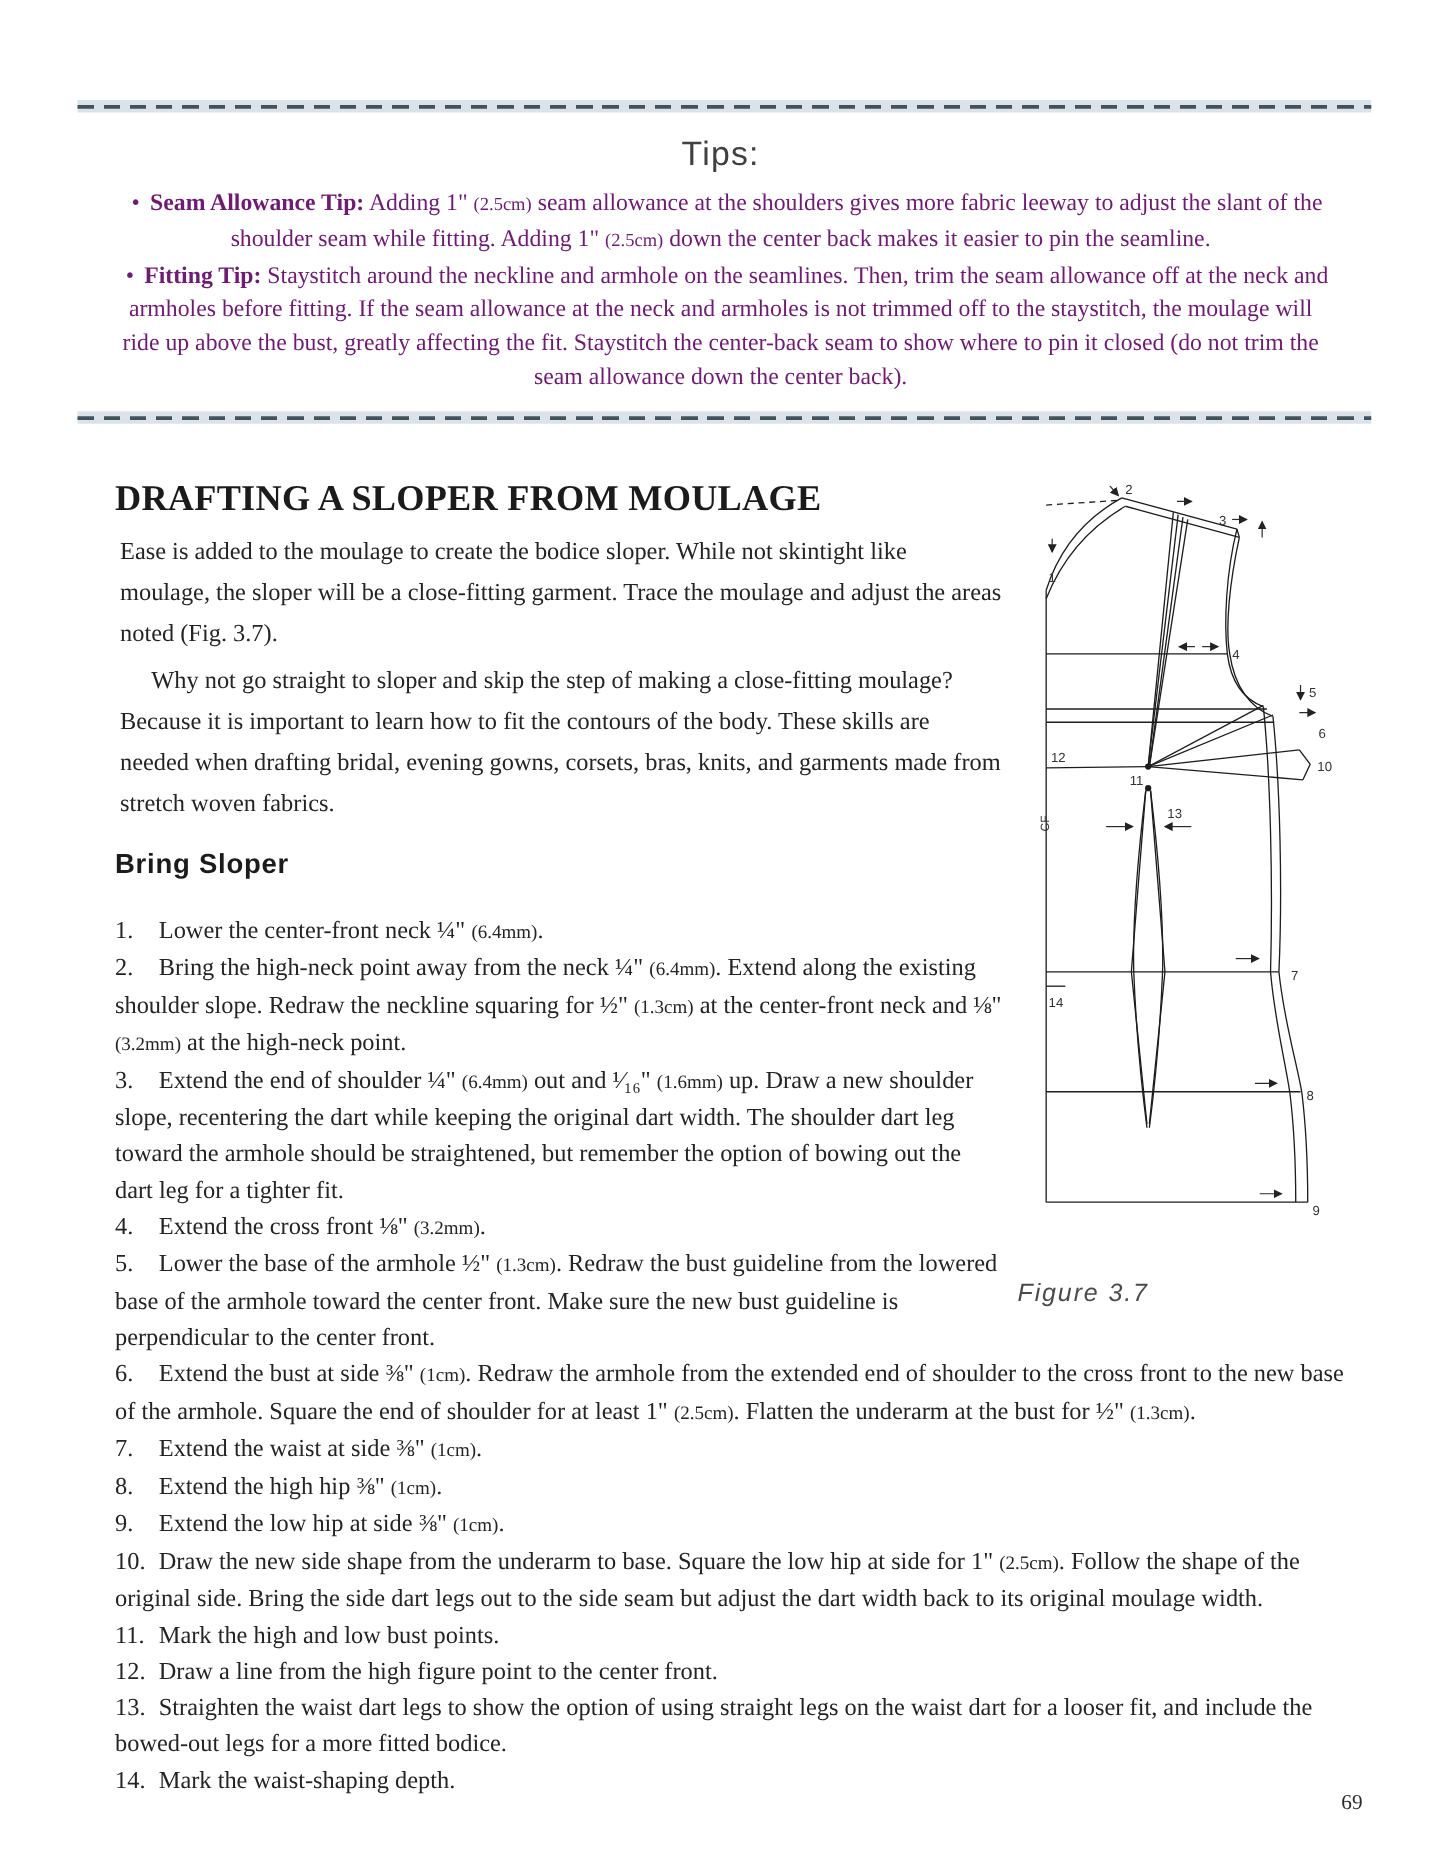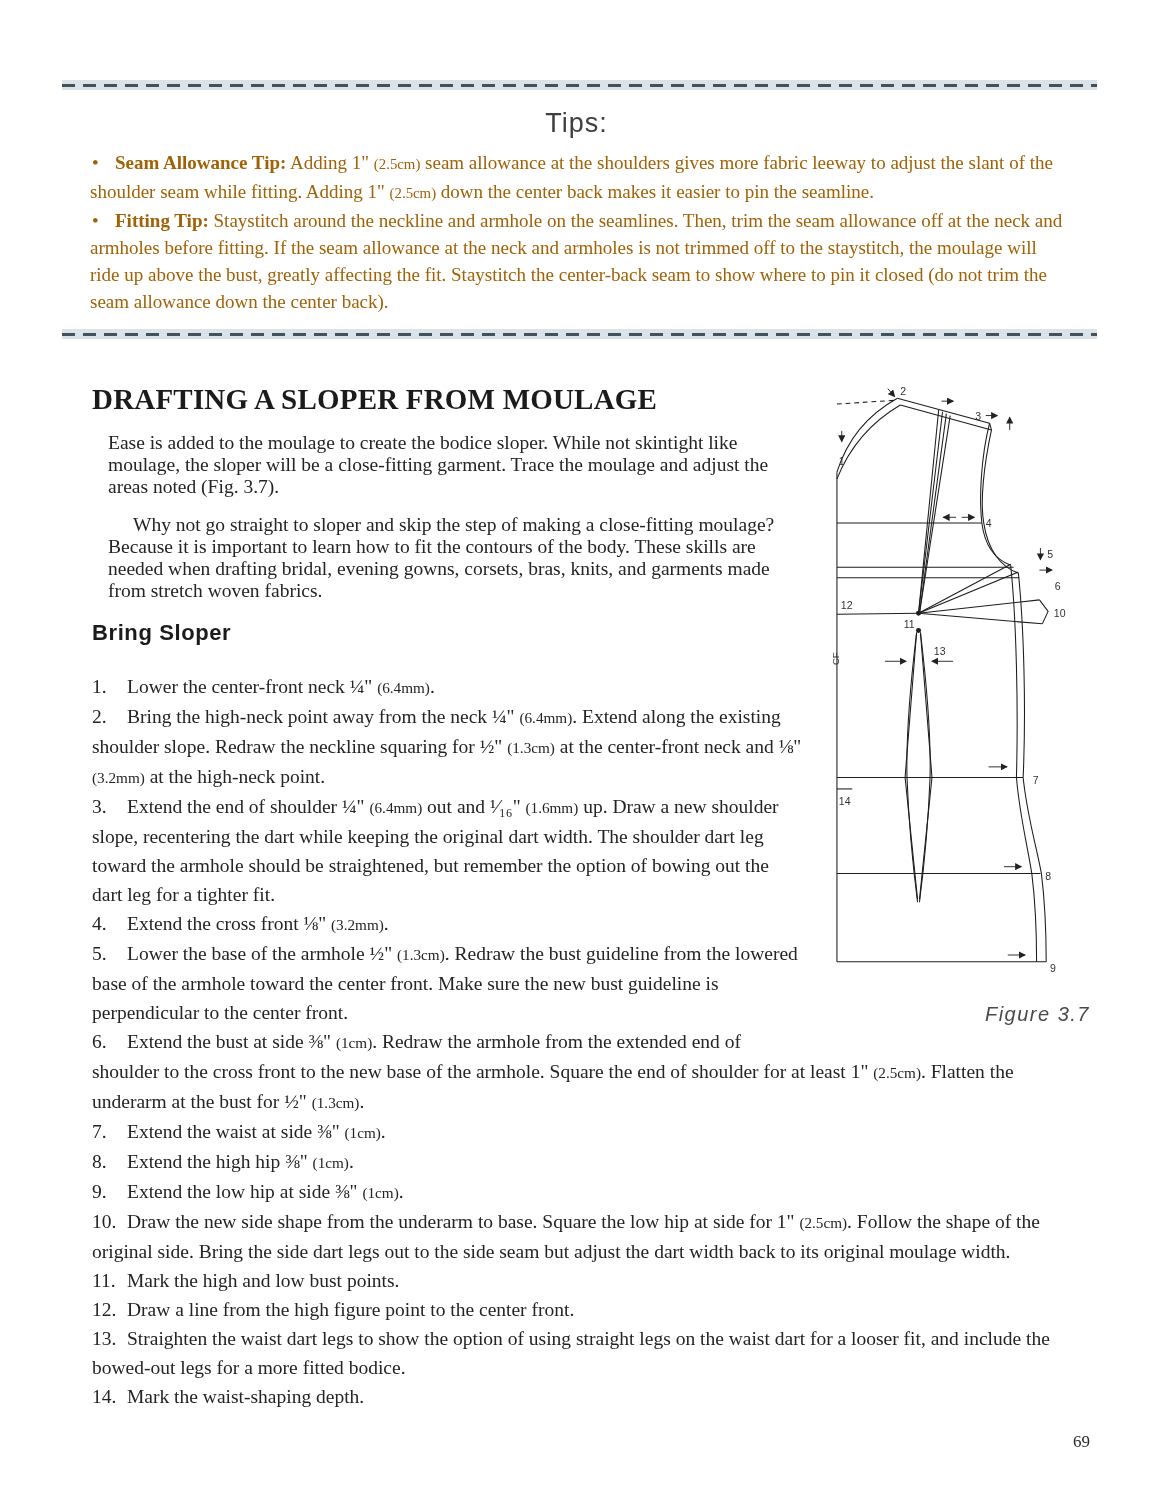--- a/index.html
+++ b/index.html
@@ -6,33 +6,33 @@
   .page{position:relative;width:1159px;height:1500px;background:#fff;overflow:hidden;
         font-family:"Liberation Serif",serif;color:#242424;}
   
   .tips{margin:80px 62px 0 62px;}
   .dashrule{height:10px;background-color:#dbe3e9;
     background-image:repeating-linear-gradient(90deg,#42525c 0 13px,rgba(0,0,0,0) 13px 21px);
     background-size:100% 3px;background-position:center;background-repeat:no-repeat;}
   .tips-content{padding:12px 34px 14px 28px;}
   .tips-title{font-family:"Liberation Sans",sans-serif;font-weight:400;font-size:27px;
     letter-spacing:1px;text-align:center;margin:6px 0 10px 0;color:#404040;}
-  p.tip{margin:0;font-size:19px;line-height:27px;color:#a16207;}
+  p.tip{margin:0;font-size:19px;line-height:27px;color:#701a75;text-align:center;}
   p.tip .bullet{display:inline-block;width:23px;padding-left:2px;}
   p.tip b{font-weight:bold;}
   .ms{font-size:0.78em;}
   
   .section{margin:44px 69px 0 92px;}
   .figure{float:right;width:276px;margin:-2px 0 4px 12px;}
   .figure svg{display:block;width:270px;height:622px;margin-left:6px;}
   .fig-caption{font-family:"Liberation Sans",sans-serif;font-style:italic;font-size:20px;
-    letter-spacing:1.5px;color:#4a4a4a;text-align:right;margin-top:0;}
+    letter-spacing:1.5px;color:#4a4a4a;text-align:left;margin-top:21px;}
   h1.heading{font-family:Liberation Serif, serif;font-size:29px;font-weight:bold;
     letter-spacing:0.2px;margin:0 0 9px 0;color:#1b1b1b;}
-  p.body{margin:16px;font-size:19.5px;line-height:22px;}
+  p.body{margin:4px;font-size:19.5px;line-height:33px;}
   p.body.indent{text-indent:25px;}
   h2.subheading{font-family:"Liberation Sans",sans-serif;font-size:22px;font-weight:bold;
     letter-spacing:0.6px;margin:18px 0 26px 0;color:#1b1b1b;}
   p.step{margin:0;font-size:19.5px;line-height:29px;}
   p.step .num{display:inline-block;min-width:35px;}
   .pagenum{position:absolute;right:69px;top:1432px;font-size:17px;color:#2b2b2b;}
   
   .fl{stroke:#1d1d1d;stroke-width:1.1;fill:none;}
   .fa{stroke:#2a2a2a;stroke-width:1;fill:none;}
   .ft{font-family:"Liberation Sans",sans-serif;font-size:11px;fill:#333;}

